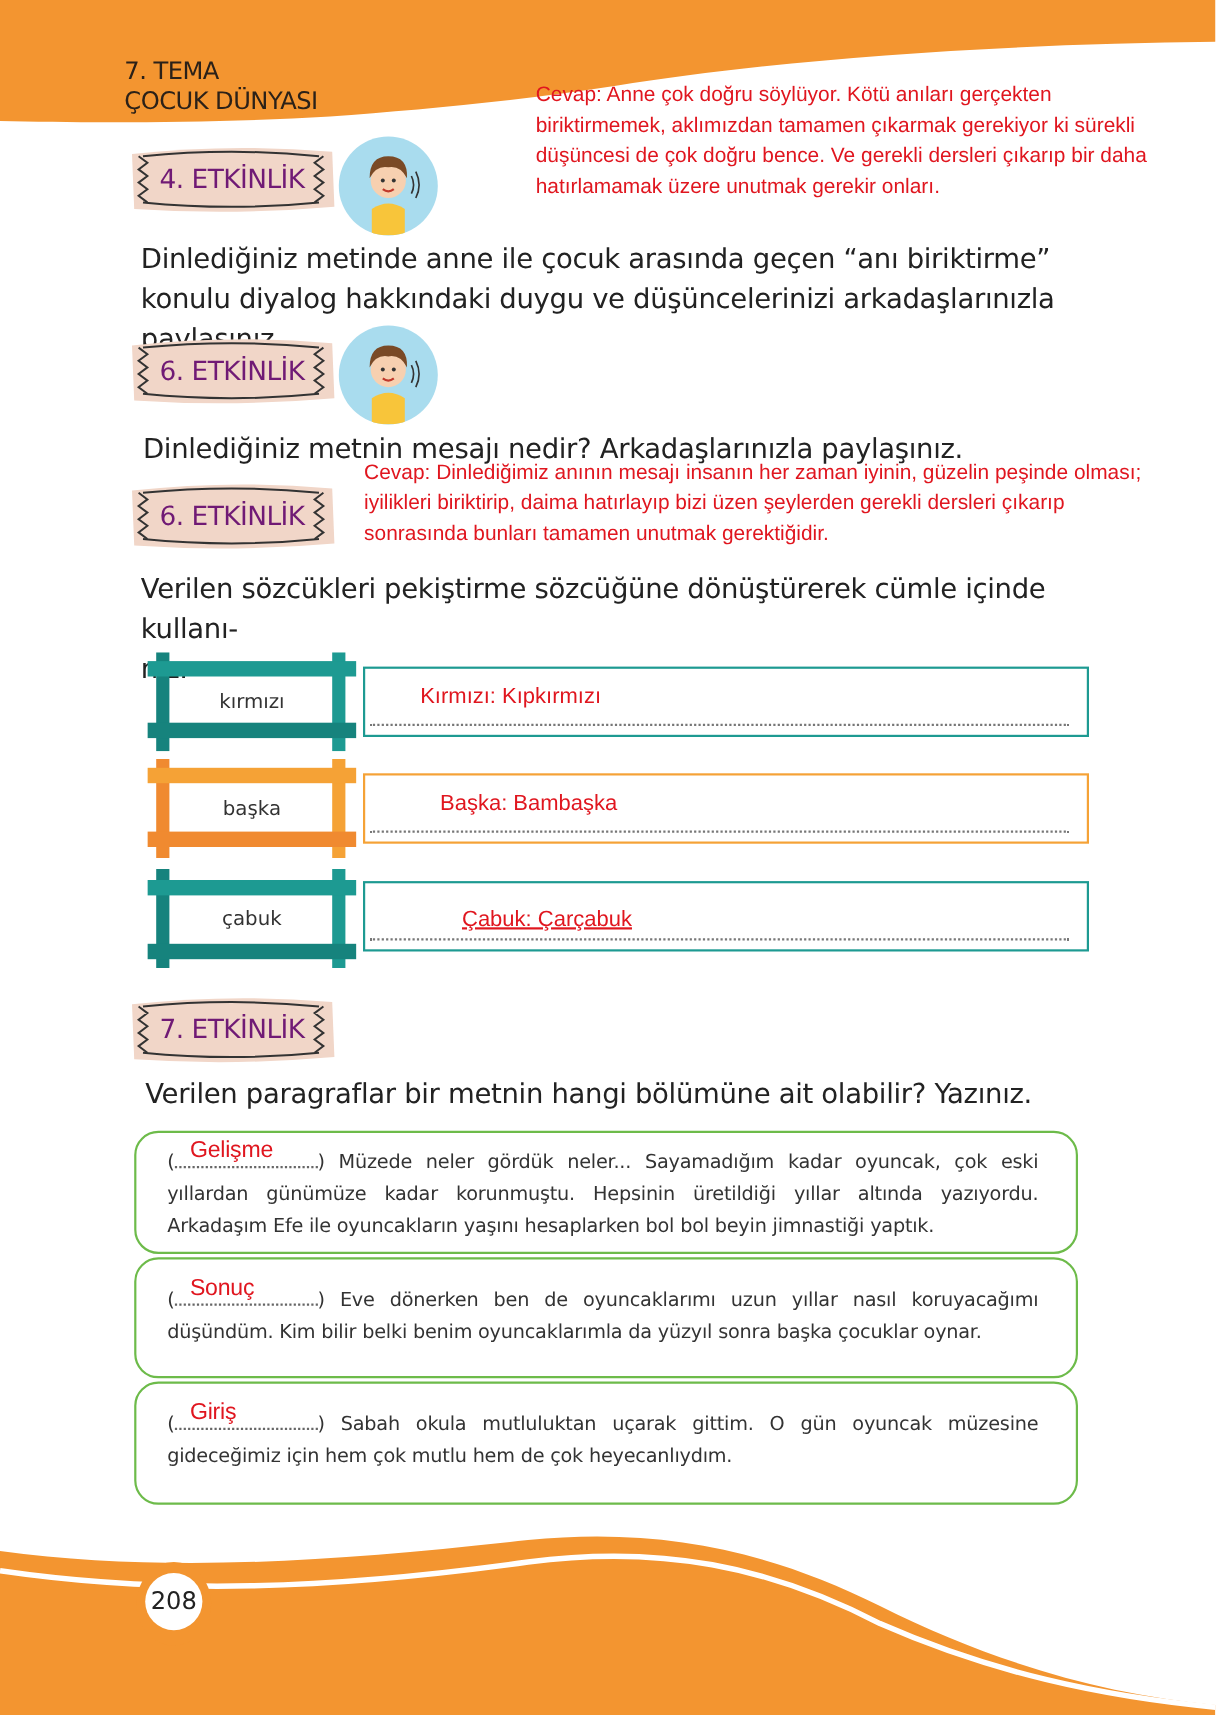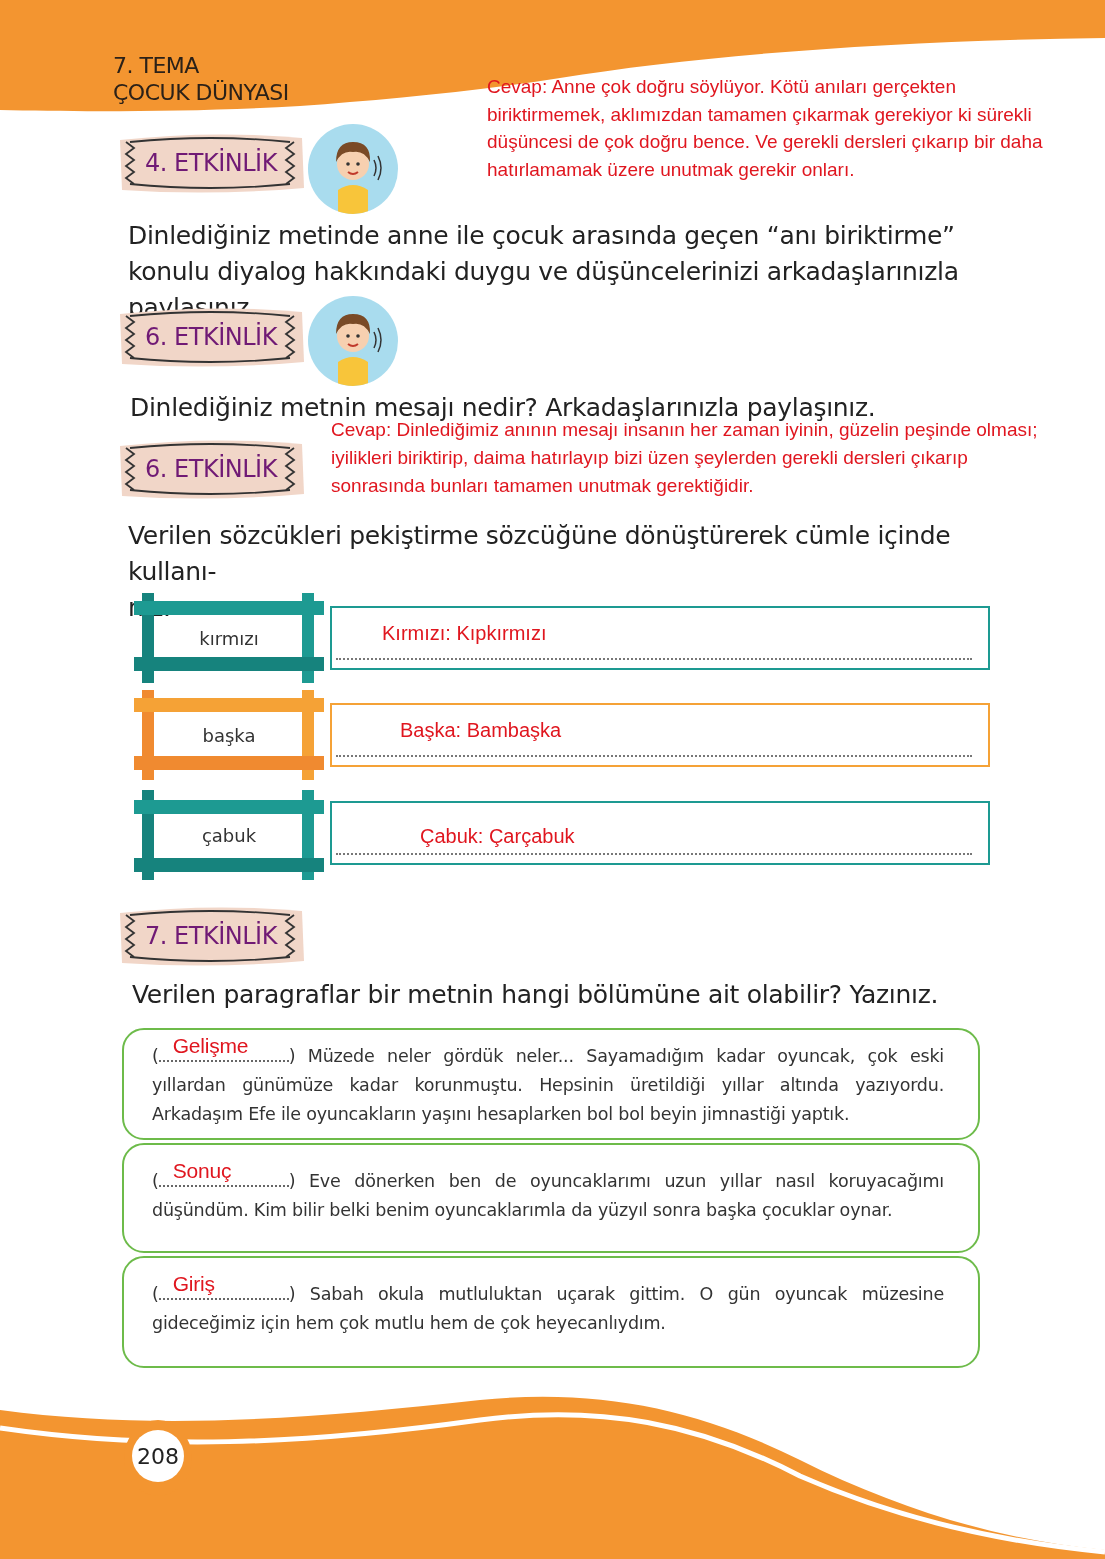--- a/index.html
+++ b/index.html
@@ -163,21 +163,21 @@
 <div class="abs frame" style="left:134px; top:790px;">
   <svg width="190" height="90" viewBox="0 0 190 90">
     <rect x="8" y="0" width="12" height="90" fill="#16837d"></rect>
     <rect x="168" y="0" width="12" height="90" fill="#1d9a92"></rect>
     <rect x="0" y="10" width="190" height="14" fill="#1d9a92"></rect>
     <rect x="0" y="68" width="190" height="14" fill="#16837d"></rect>
   </svg>
   <div class="frame-word">çabuk</div>
 </div>
 <div class="abs answer-box" style="left:330px; top:801px; width:660px; height:64px; border-color:#1d9a92;">
-  <span class="ans" style="left:88px; top:22px;">Çabuk: Çarçabuk</span>
+  <span class="ans" style="left:88px; top:22px;text-decoration:underline;">Çabuk: Çarçabuk</span>
   <div class="dots"></div>
 </div>
 
 <div class="abs badge" style="left:116px; top:903px;">
   <svg width="190" height="66" viewBox="0 0 190 66">
     <path d="M4,10 Q95,0 186,8 L188,58 Q95,66 6,60 Z" fill="#f1d6c8"></path>
     <path d="M10,12 L18,18 L10,24 L18,30 L10,36 L18,42 L10,48 L18,54" fill="none" stroke="#333" stroke-width="1.8"></path>
     <path d="M178,12 L170,18 L178,24 L170,30 L178,36 L170,42 L178,48 L170,54" fill="none" stroke="#333" stroke-width="1.8"></path>
     <path d="M14,12 Q95,4 174,12" fill="none" stroke="#333" stroke-width="1.8"></path>
     <path d="M14,54 Q95,62 174,54" fill="none" stroke="#333" stroke-width="1.8"></path>

